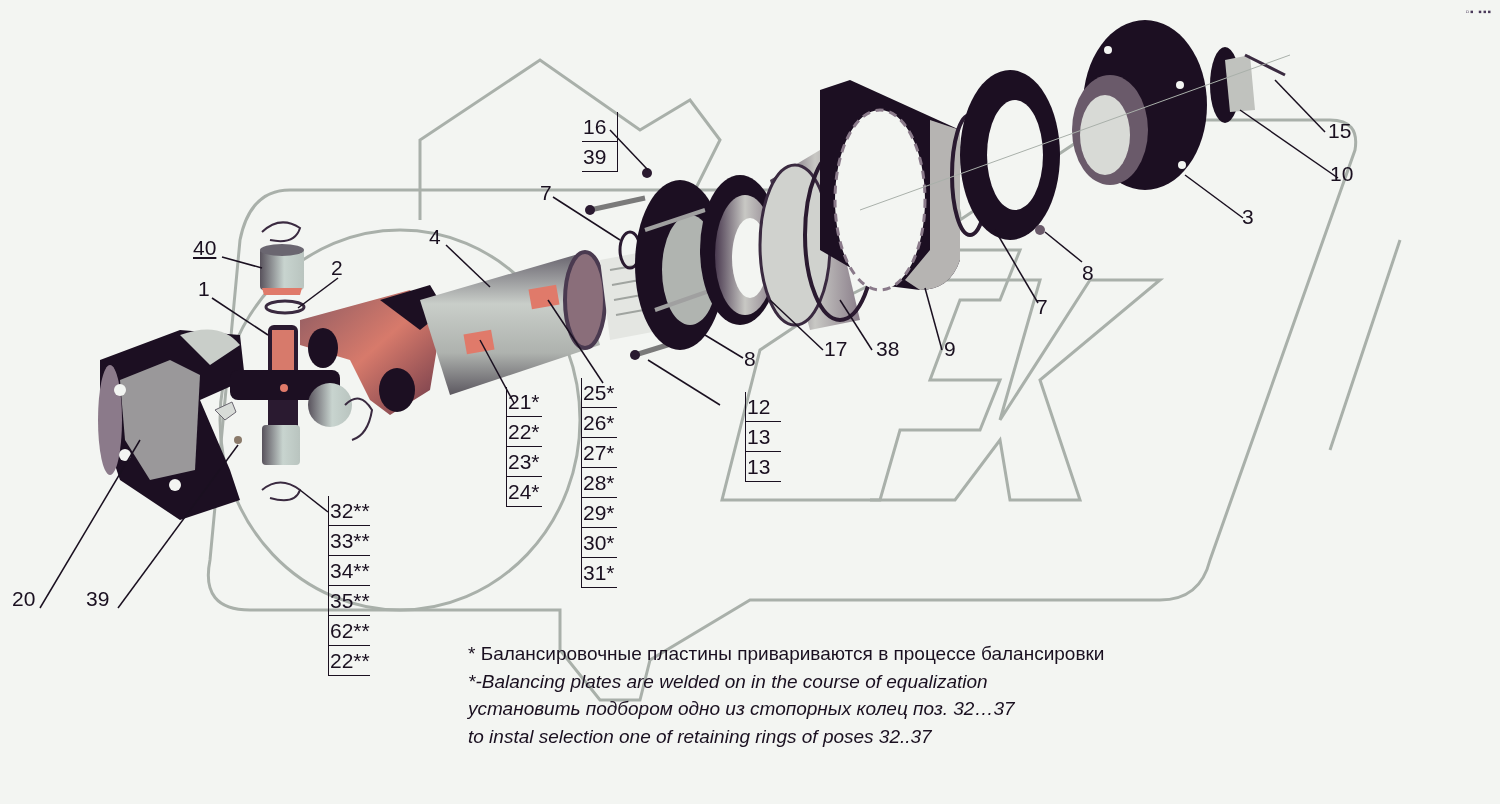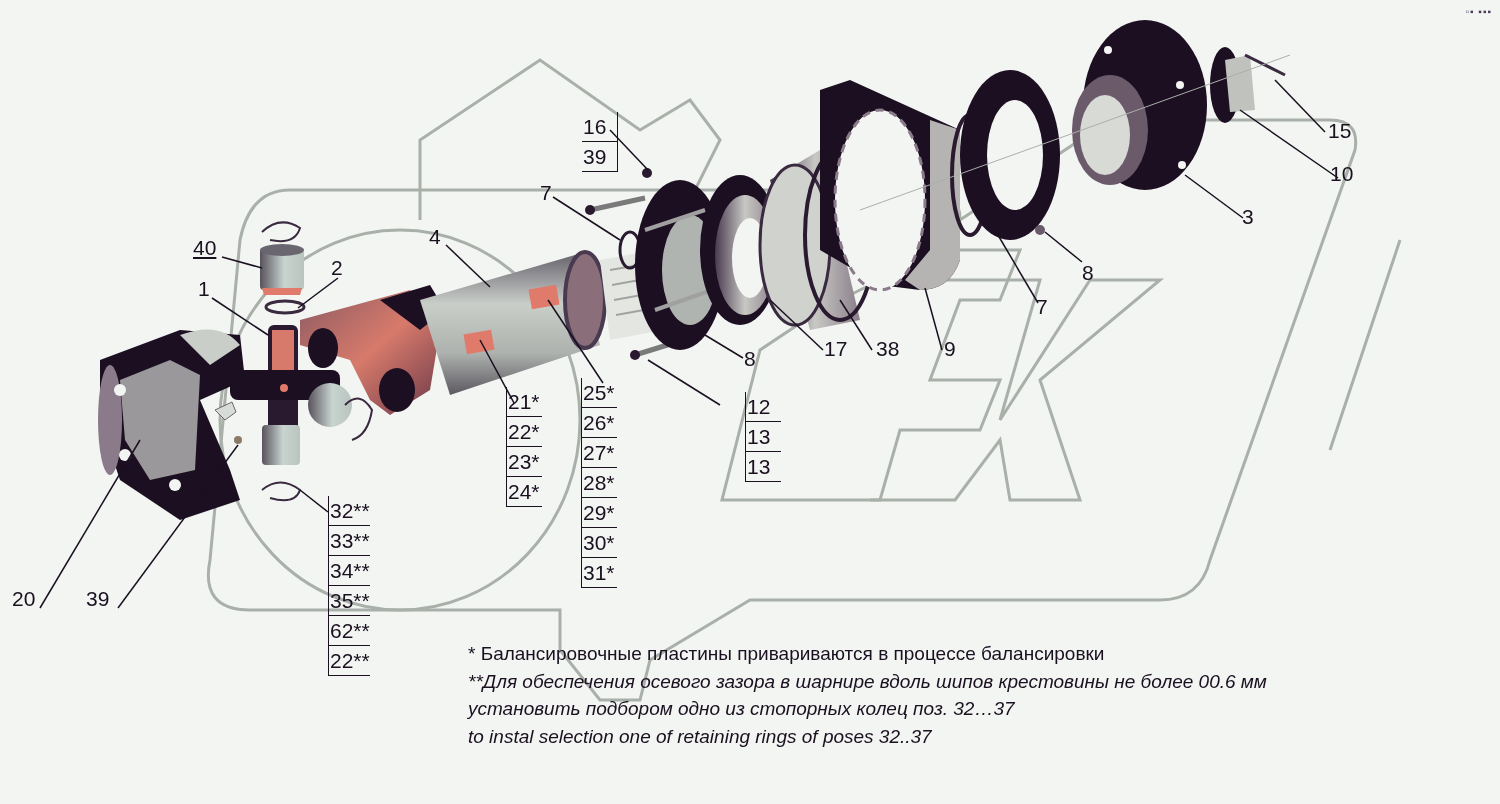--- a/index.html
+++ b/index.html
@@ -220,18 +220,18 @@
   <div class="row">32**</div>
   <div class="row">33**</div>
   <div class="row">34**</div>
   <div class="row">35**</div>
   <div class="row">62**</div>
   <div class="row">22**</div>
 </div>
 
 <div class="notes">
   <div>* Балансировочные пластины привариваются в процессе балансировки</div>
-  <div class="it">**Для обеспечения осевого зазора в шарнире вдоль шипов крестовины не более 00.6 мм</div>
+  <div class="it">*-Balancing plates are welded on in the course of equalization</div>
   <div class="it">установить подбором одно из стопорных колец поз. 32…37</div>
   <div class="it">to instal selection one of retaining rings of poses 32..37</div>
 </div>
 
 <div class="corner">▫▪ ▪▪▪</div>
 
 </body></html>

